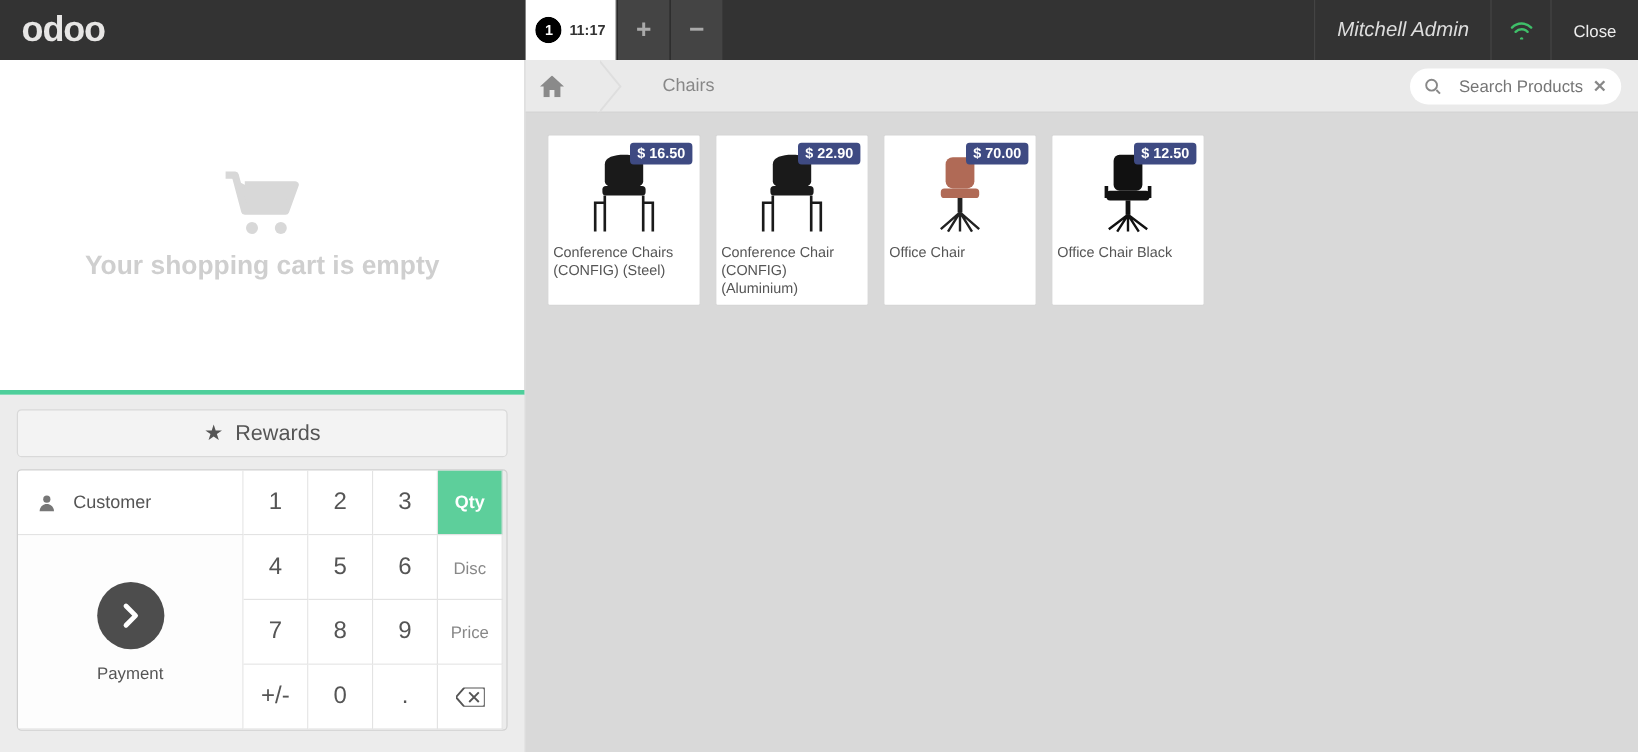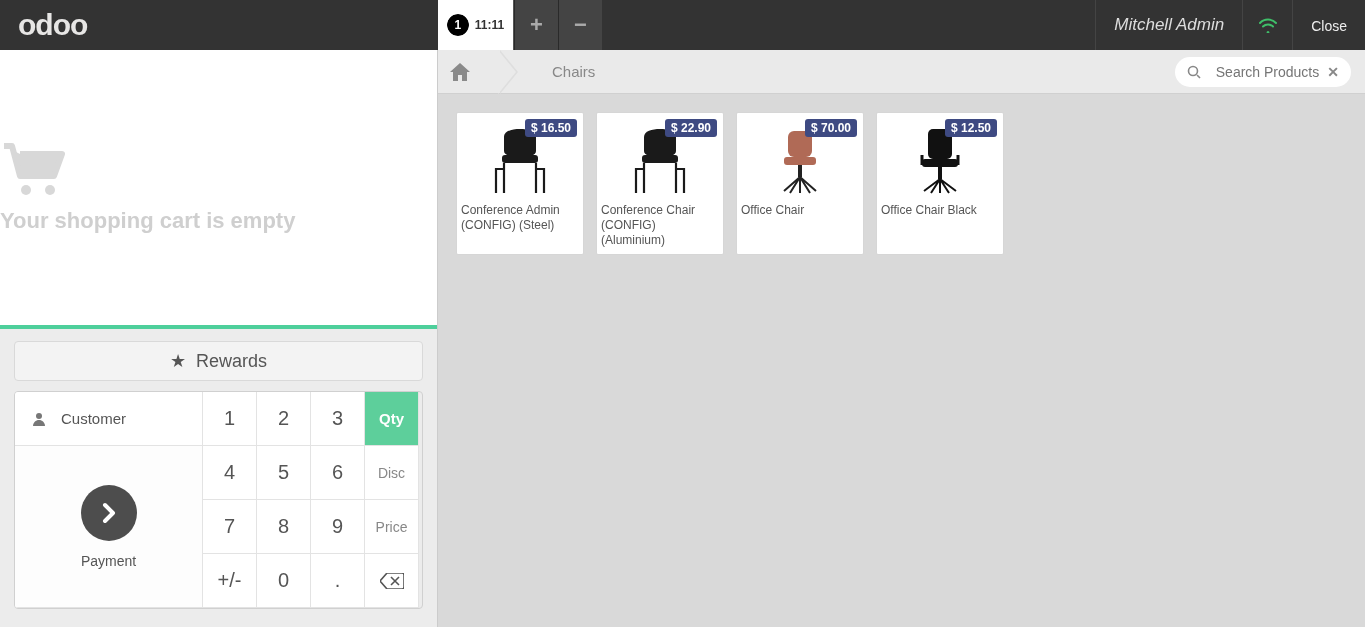--- a/index.html
+++ b/index.html
@@ -67,21 +67,21 @@
   .main { display: flex; height: 577px; }
 
   
   .left {
     width: 438px; background: #fff;
     display: flex; flex-direction: column;
     border-right: 1px solid #ccc;
   }
   .cart-area {
     flex: 1; display: flex; flex-direction: column;
-    justify-content: center;
+    align-items: center; justify-content: center;
     border-bottom: 4px solid #4ecf9b;
   }
   .cart-icon { color: #d8d8d8; }
   .cart-empty-text {
     color: #cfcfcf; font-size: 22px; font-weight: 700; margin-top: 10px;
   }
   .controls-area {
     background: #ececec;
     padding: 12px 14px 18px 14px;
   }
@@ -200,21 +200,21 @@
 </head>
 <body>
 
 <div class="topbar">
   <div class="logo-zone">
     <span class="logo">odoo</span>
   </div>
   <div class="tabs-zone">
     <div class="order-tab">
       <span class="badge">1</span>
-      <span class="time">11:11</span>
+      <span class="time">11:17</span>
     </div>
     <div class="sqbtn">
       <span>+</span>
     </div>
     <div class="sqbtn">
       <span>−</span>
     </div>
   </div>
   <div class="right-zone">
     <div class="user-name">Mitchell Admin</div>
@@ -316,21 +316,21 @@
 
     <div class="products" id="products">
 
     <div class="product-card">
           <div class="price-tag">$ 16.50</div>
           <div class="product-img">
             <svg width="76" height="72" viewBox="0 0 76 72">
               <use href="#chair-steel"></use>
             </svg>
           </div>
-          <div class="product-label">Conference Admin (CONFIG) (Steel)</div>
+          <div class="product-label">Conference Chairs (CONFIG) (Steel)</div>
         </div>
         <div class="product-card">
           <div class="price-tag">$ 22.90</div>
           <div class="product-img">
             <svg width="76" height="72" viewBox="0 0 76 72">
               <use href="#chair-steel"></use>
             </svg>
           </div>
           <div class="product-label">Conference Chair (CONFIG) (Aluminium)</div>
         </div>

